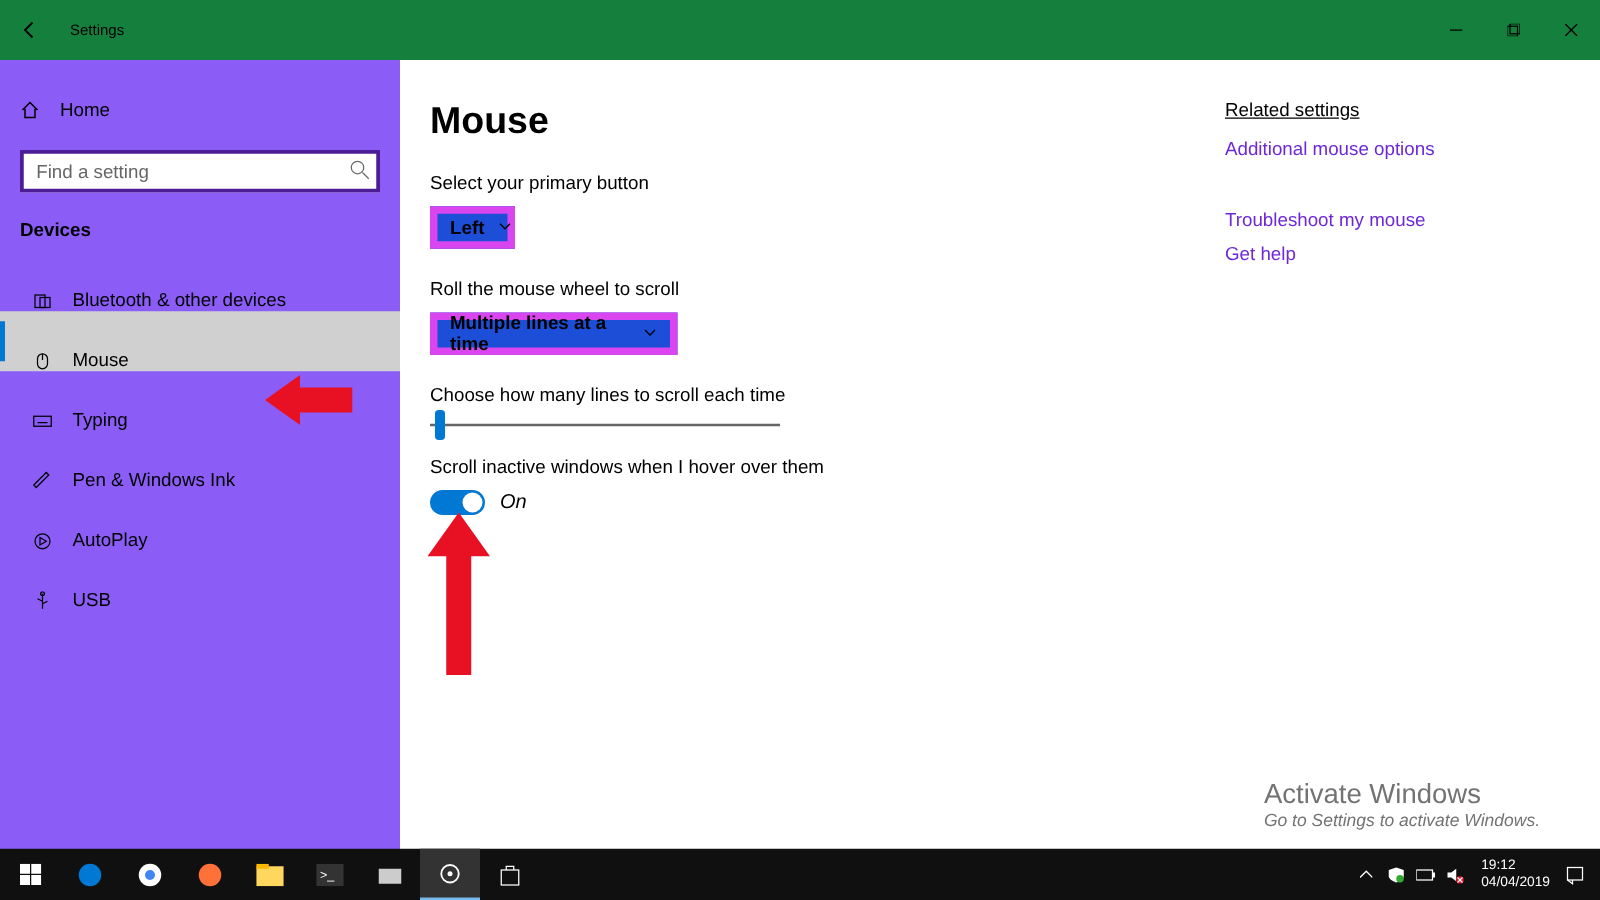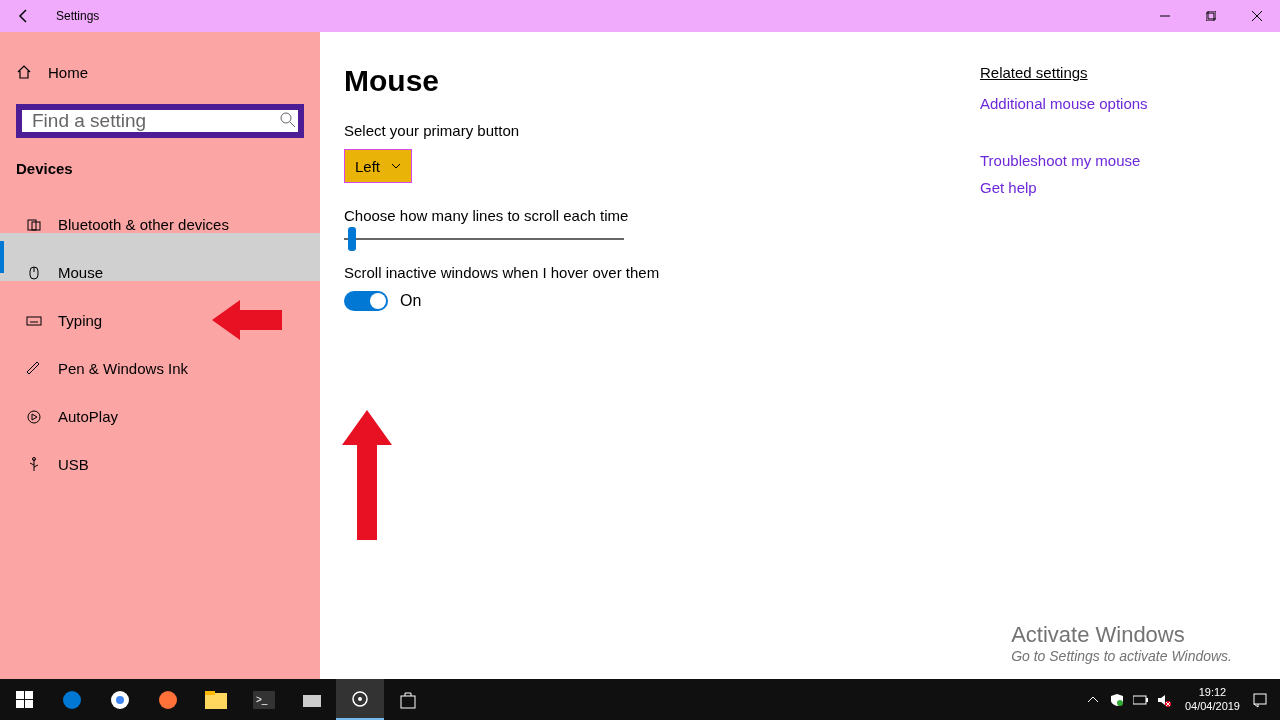--- a/index.html
+++ b/index.html
@@ -1,76 +1,76 @@
 <!DOCTYPE html>
 <html><head>
 <meta charset="utf-8">
 <style>
 * { margin: 0; padding: 0; box-sizing: border-box; font-family: "Segoe UI", Arial, sans-serif; }
 body { width: 1280px; height: 720px; background: #fff; overflow: hidden; position: relative; }
 
-.titlebar { height: 32px; background: #f0abfc; display: flex; align-items: center; }
+.titlebar { height: 48px; background: #15803d; display: flex; align-items: center; }
 .back-btn { width: 48px; height: 32px; display: flex; align-items: center; justify-content: center; }
 .title-text { font-size: 12px; color: #000; margin-left: 8px; }
 .window-controls { margin-left: auto; display: flex; }
 .win-ctrl { width: 46px; height: 32px; display: flex; align-items: center; justify-content: center; }
 
 .body-area { display: flex; height: 647px; }
-.sidebar { width: 320px; background: #fca5a5; padding-top: 20px; }
+.sidebar { width: 320px; background: #8b5cf6; padding-top: 20px; }
 .home-row { display: flex; align-items: center; height: 40px; padding-left: 16px; font-size: 15px; }
 .home-icon { width: 16px; margin-right: 16px; display: flex; justify-content: center; }
 .search-wrap { margin: 12px 16px 0 16px; position: relative; }
-.search-input { width: 100%; height: 34px; border: 6px solid #4c1d95; background: #fff; padding: 0 34px 0 10px; font-size: 19px; }
+.search-input { width: 100%; height: 34px; border: 3px solid #4c1d95; background: #fff; padding: 0 34px 0 10px; font-size: 15px; }
 .search-input::placeholder { color: #666; }
 .search-icon-pos { position: absolute; right: 8px; top: 8px; }
 
 .section-label { font-weight: 600; font-size: 15px; padding: 22px 0 8px 16px; }
 .nav-item { display: flex; align-items: flex-end; height: 48px; padding-left: 26px; font-size: 15px; position: relative; }
 .nav-item.selected { background: #d0d0d0; }
 .nav-item.selected::before { content: ""; position: absolute; left: 0; top: 8px; bottom: 8px; width: 4px; background: #0078d4; }
 .nav-icon { width: 16px; margin-right: 16px; display: flex; justify-content: center; }
 
 .content { flex: 1; padding: 32px 40px 0 24px; display: flex; }
 .main-col { flex: 1; max-width: 640px; }
 .side-col { width: 260px; }
 
 .page-title { font-size: 30px; font-weight: 600; margin-bottom: 24px; }
 .setting-label { font-size: 15px; margin-bottom: 10px; }
 
-.dropdown { display: inline-flex; align-items: center; justify-content: space-between; border: 1px solid #d946ef; height: 34px; padding: 0 10px; font-size: 15px; background: #eab308; }
+.dropdown { display: inline-flex; align-items: center; justify-content: space-between; border: 6px solid #d946ef; height: 34px; padding: 0 10px; font-size: 15px; background: #1d4ed8; font-weight: bold; }
 .dropdown.small { width: 68px; }
 .dropdown.med { width: 198px; }
 .chevron { margin-left: 10px; }
 
 .setting-group { margin-bottom: 24px; }
 
 .slider-track { width: 280px; height: 2px; background: #666; position: relative; margin-top: 14px; margin-bottom: 10px; }
 .slider-thumb { position: absolute; width: 8px; height: 24px; background: #0078d4; top: -11px; left: 4px; border-radius: 3px; }
 
-.toggle-row { display: flex; align-items: center; }
+.toggle-row { display: flex; align-items: center; font-style: italic; }
 .toggle { width: 44px; height: 20px; background: #0078d4; border-radius: 10px; position: relative; margin-right: 12px; }
 .toggle-knob { position: absolute; right: 2px; top: 2px; width: 16px; height: 16px; background: #fff; border-radius: 50%; }
 
 .side-heading { font-size: 15px; margin-bottom: 14px; text-decoration: underline; }
 .side-link { color: #6d28d9; font-size: 15px; display: block; margin-bottom: 10px; cursor: pointer; }
 .side-section { margin-bottom: 40px; }
 
 .arrow-left { position: absolute; left: 212px; top: 300px; }
 .arrow-up { position: absolute; left: 342px; top: 410px; }
 
 .activate { position: absolute; right: 48px; bottom: 56px; text-align: left; color: #737373; }
 .activate-title { font-size: 22px; font-weight: 400; }
 .activate-sub { font-size: 14px; font-style: italic; }
 
 .taskbar { position: absolute; bottom: 0; left: 0; right: 0; height: 41px; background: #101010; display: flex; align-items: center; }
 .task-icon { width: 48px; height: 41px; display: flex; align-items: center; justify-content: center; }
 .task-icon.active { border-bottom: 2px solid #76b9ed; background: #333; }
 .tray { margin-left: auto; display: flex; align-items: center; color: #fff; font-size: 11px; padding-right: 8px; }
 .tray-icon { width: 24px; height: 41px; display: flex; align-items: center; justify-content: center; }
-.clock { text-align: center; line-height: 1.2; padding: 0 8px; }
+.clock { line-height: 1.2; padding: 0 8px; }
 </style>
 </head>
 <body>
 
 <div class="titlebar">
   <div class="back-btn">
     <svg width="16" height="16" viewBox="0 0 16 16">
         <path d="M10 2 L4 8 L10 14" stroke="#000" stroke-width="1.5" fill="none"></path>
       </svg>
   </div>
@@ -181,20 +181,29 @@
       <div class="setting-group">
         <div class="setting-label">Select your primary button</div>
         <div class="dropdown small">
           <span>Left</span>
           <span class="chevron"><svg width="12" height="12" viewBox="0 0 12 12">
                 <path d="M2 4 L6 8 L10 4" stroke="#000" fill="none"></path>
               </svg></span>
         </div>
       </div>
 
+      <div class="setting-group">
+        <div class="setting-label">Roll the mouse wheel to scroll</div>
+        <div class="dropdown med">
+          <span>Multiple lines at a time</span>
+          <span class="chevron"><svg width="12" height="12" viewBox="0 0 12 12">
+                <path d="M2 4 L6 8 L10 4" stroke="#000" fill="none"></path>
+              </svg></span>
+        </div>
+      </div>
 
       <div class="setting-group">
         <div class="setting-label">Choose how many lines to scroll each time</div>
         <div class="slider-track">
           <div class="slider-thumb"></div>
         </div>
       </div>
 
       <div class="setting-group">
         <div class="setting-label">Scroll inactive windows when I hover over them</div>

